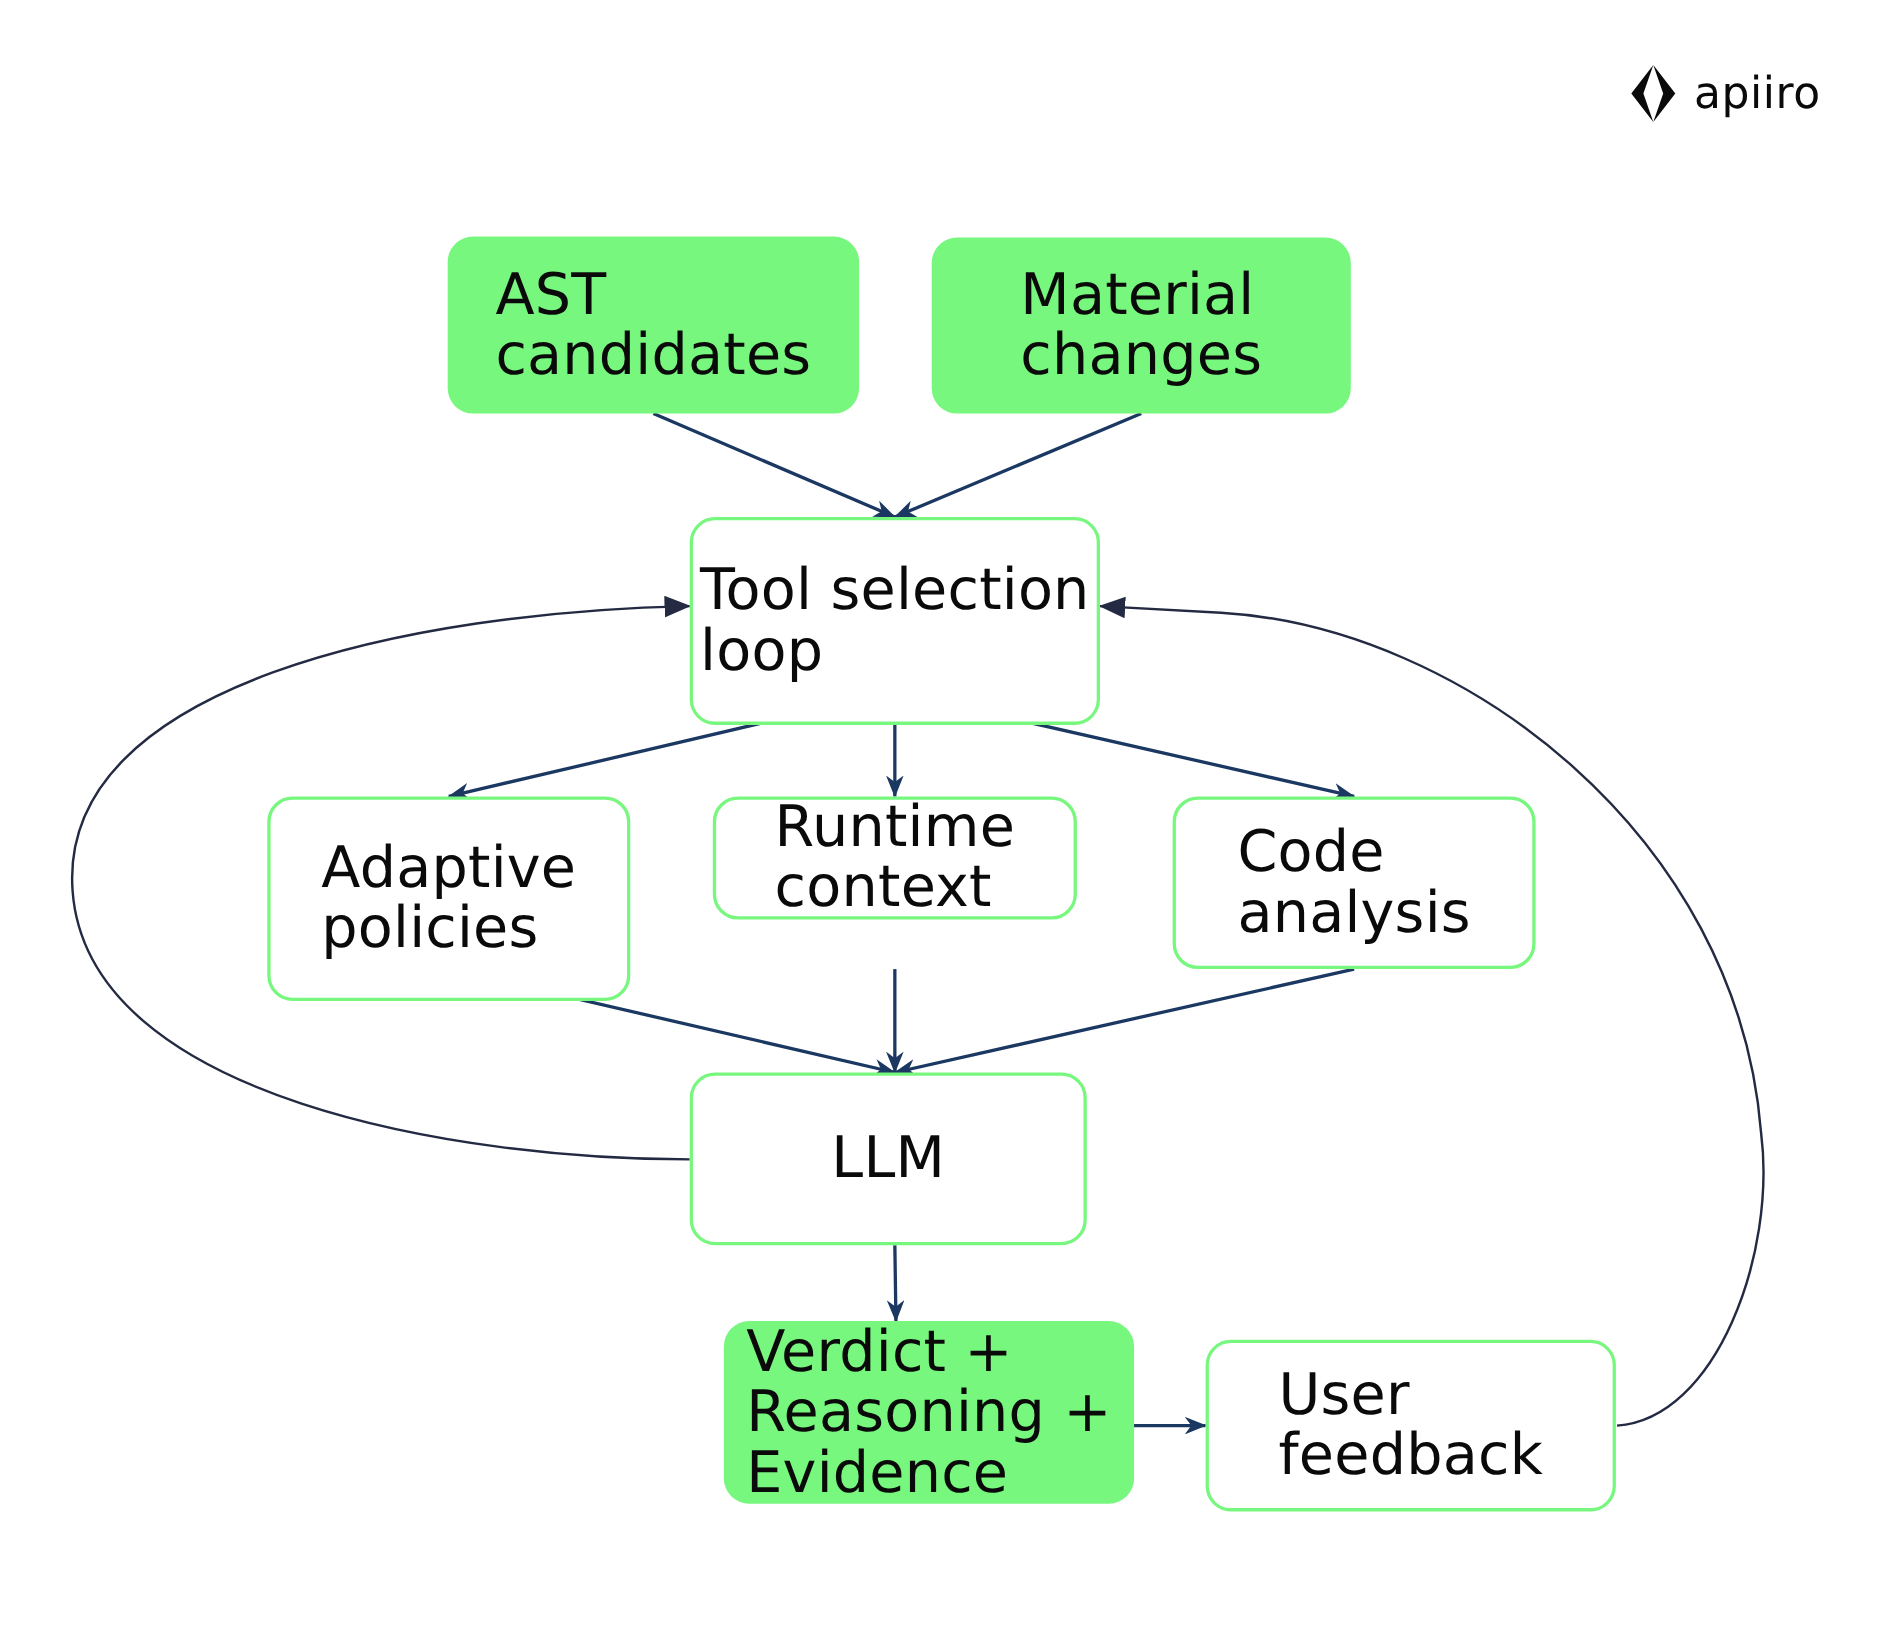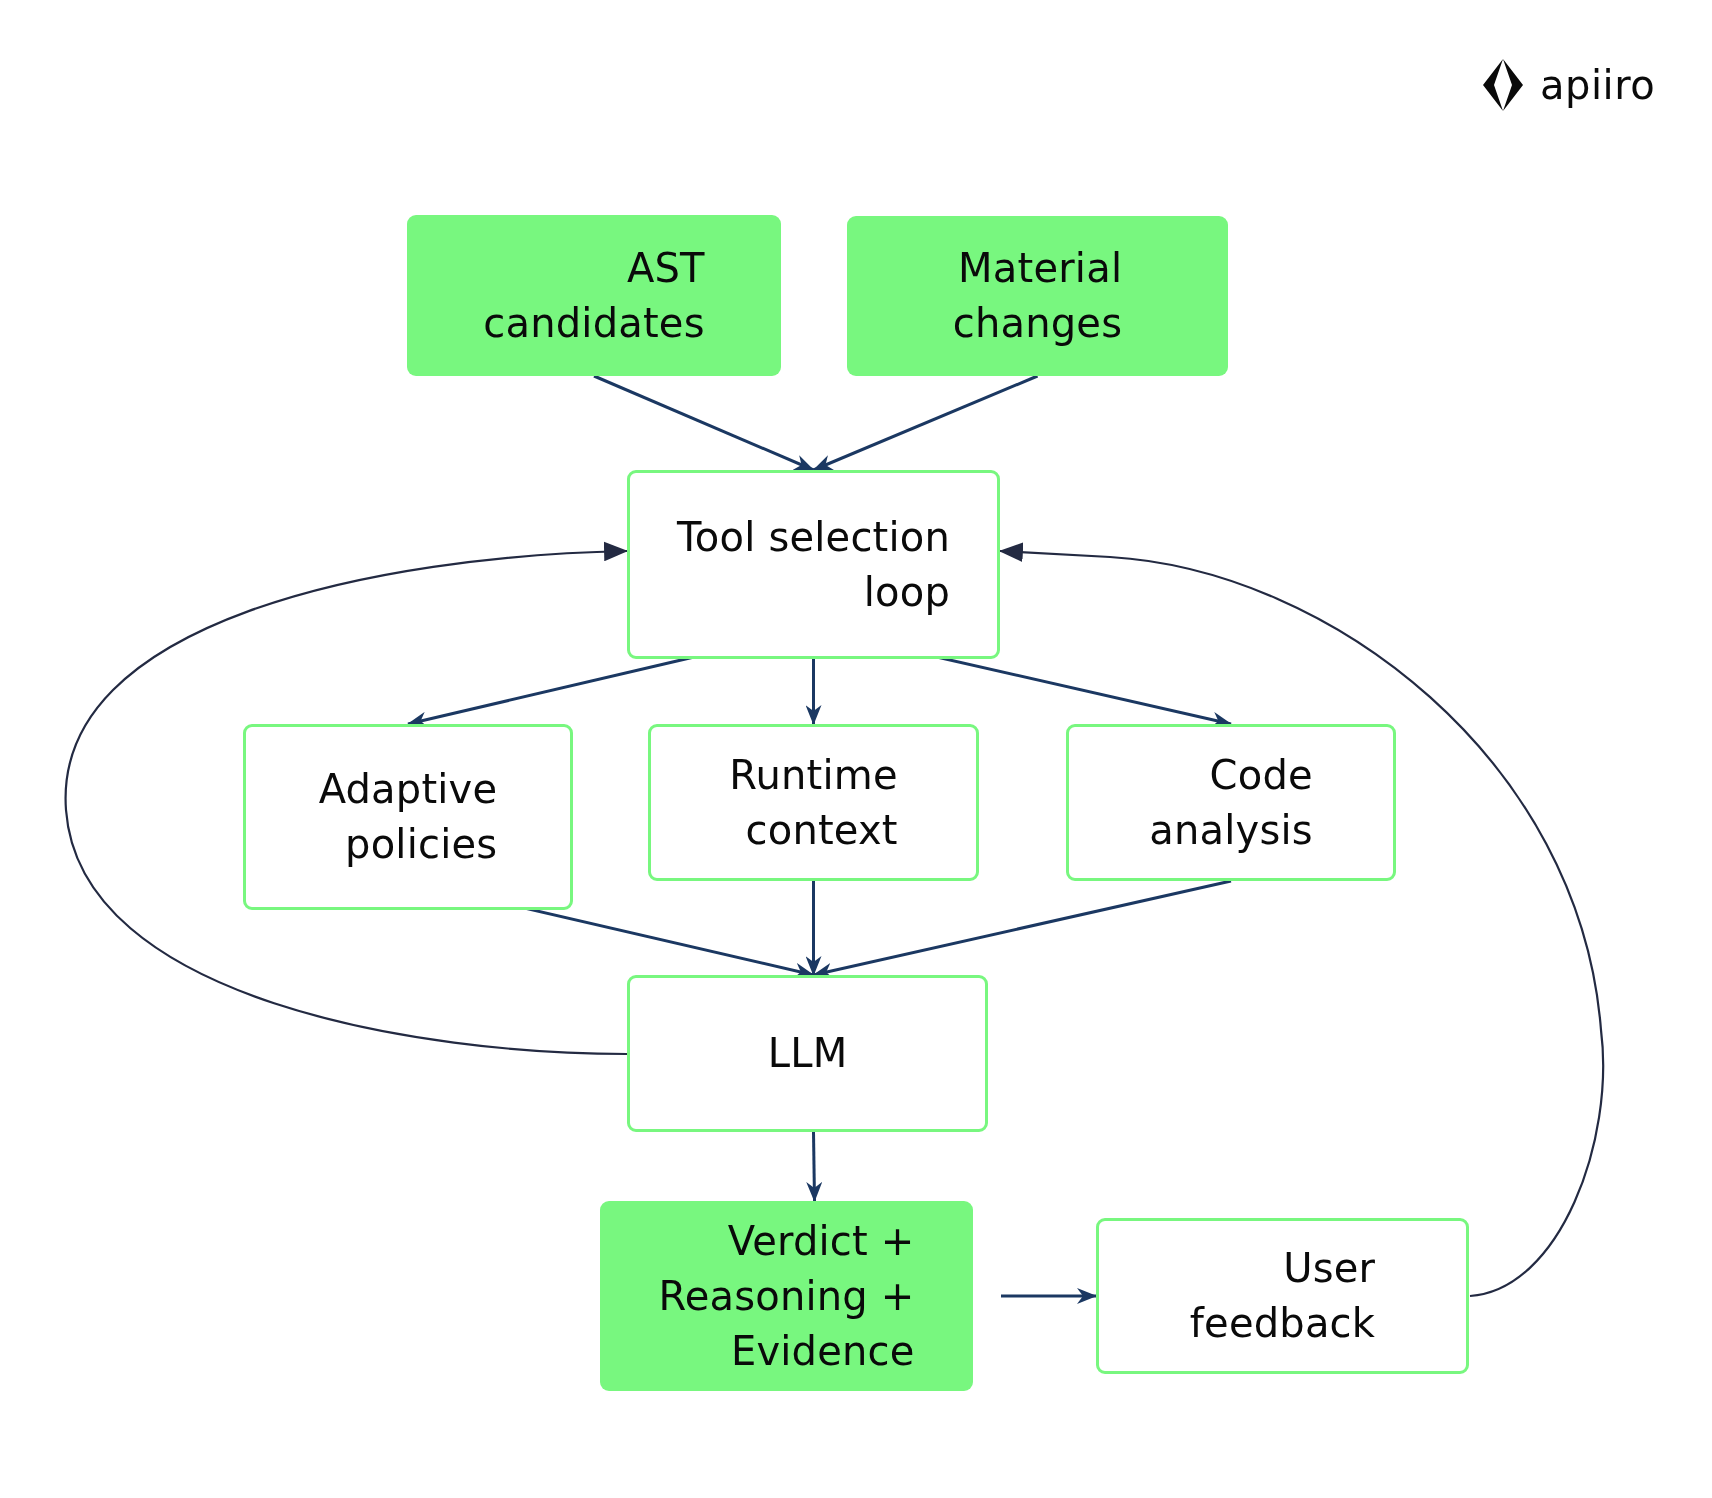--- a/index.html
+++ b/index.html
@@ -3,36 +3,36 @@
 <meta charset="utf-8">
 <style>
   html, body { margin: 0; padding: 0; background: #ffffff; }
   body { width: 1712px; height: 1498px; position: relative; overflow: hidden;
          font-family: "DejaVu Sans", "Liberation Sans", sans-serif; }
   #diagram { position: absolute; left: 0; top: 0; width: 1712px; height: 1498px; }
   #edges { position: absolute; left: 0; top: 0; width: 1712px; height: 1498px; pointer-events: none; }
   .node {
     position: absolute; box-sizing: border-box;
     display: flex; align-items: center; justify-content: center;
-    text-align: right; color: #0a0a0a;
-    font-size: 40px; line-height: 55px; letter-spacing: 0.2px;
-    border-radius: 9px;
+    text-align: left; color: #0a0a0a;
+    font-size: 52px; line-height: 55px; letter-spacing: 0.2px;
+    border-radius: 23px;
   }
   .node.filled { background: #78f77f; border: none; }
   .node.outlined { background: #ffffff; border: 3px solid #78f77f; }
   .node .label { white-space: pre-line; display: block; }
 
   #n-ast       { left: 407px;  top: 215px;  width: 374px; height: 161px; }
   #n-material  { left: 847px;  top: 216px;  width: 381px; height: 160px; }
   #n-tool      { left: 627px;  top: 470px;  width: 373px; height: 189px; }
   #n-adaptive  { left: 243px;  top: 724px;  width: 330px; height: 186px; }
-  #n-runtime   { left: 648px;  top: 724px;  width: 331px; height: 157px; }
+  #n-runtime   { left: 648px;  top: 724px;  width: 331px; height: 112px; }
   #n-code      { left: 1066px; top: 724px;  width: 330px; height: 157px; }
   #n-llm       { left: 627px;  top: 975px;  width: 361px; height: 157px; }
-  #n-verdict   { left: 600px;  top: 1201px; width: 373px; height: 190px; }
+  #n-verdict   { left: 658px;  top: 1201px; width: 373px; height: 166px; }
   #n-feedback  { left: 1096px; top: 1218px; width: 373px; height: 156px; }
 
   .logo { position: absolute; left: 1480px; top: 58px; height: 54px; display: flex; align-items: center; }
   .logo-mark { width: 46px; height: 54px; display: block; }
   .logo-text { font-family: "DejaVu Sans", "Liberation Sans", sans-serif; font-size: 40px;
                color: #0a0a0a; margin-left: 14px; letter-spacing: 0.5px; line-height: 54px; }
 </style>
 </head>
 <body>
 

